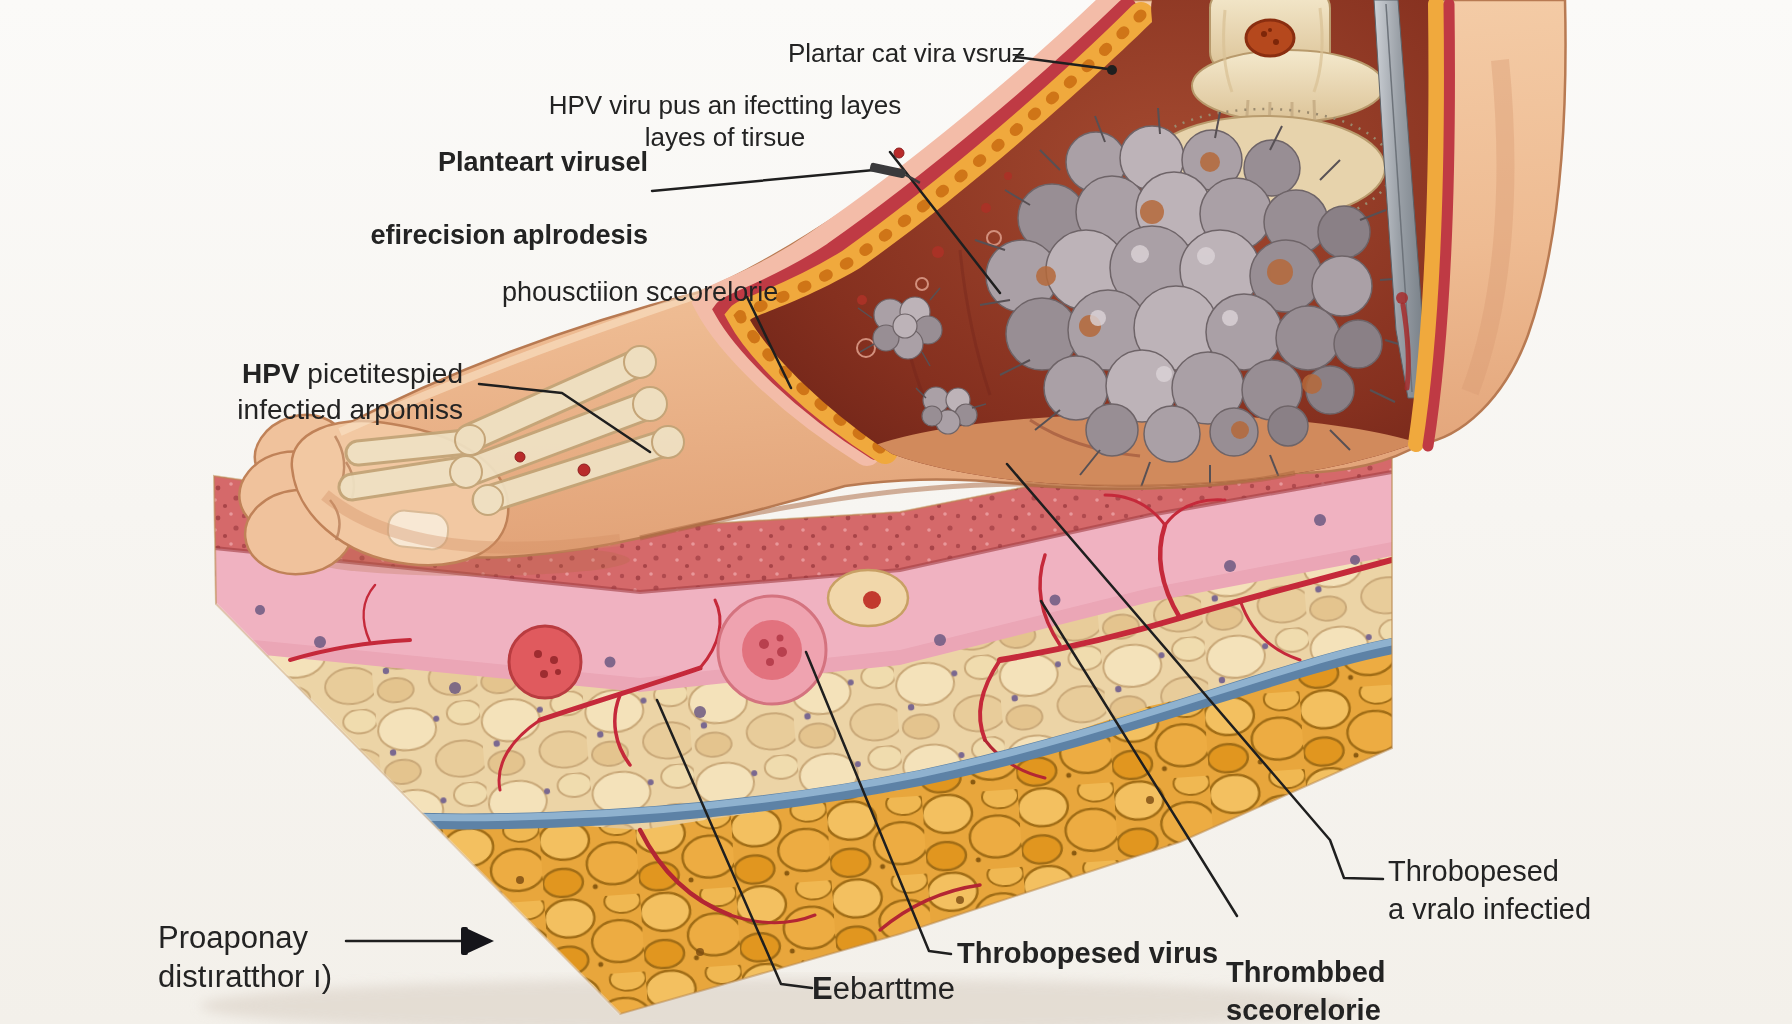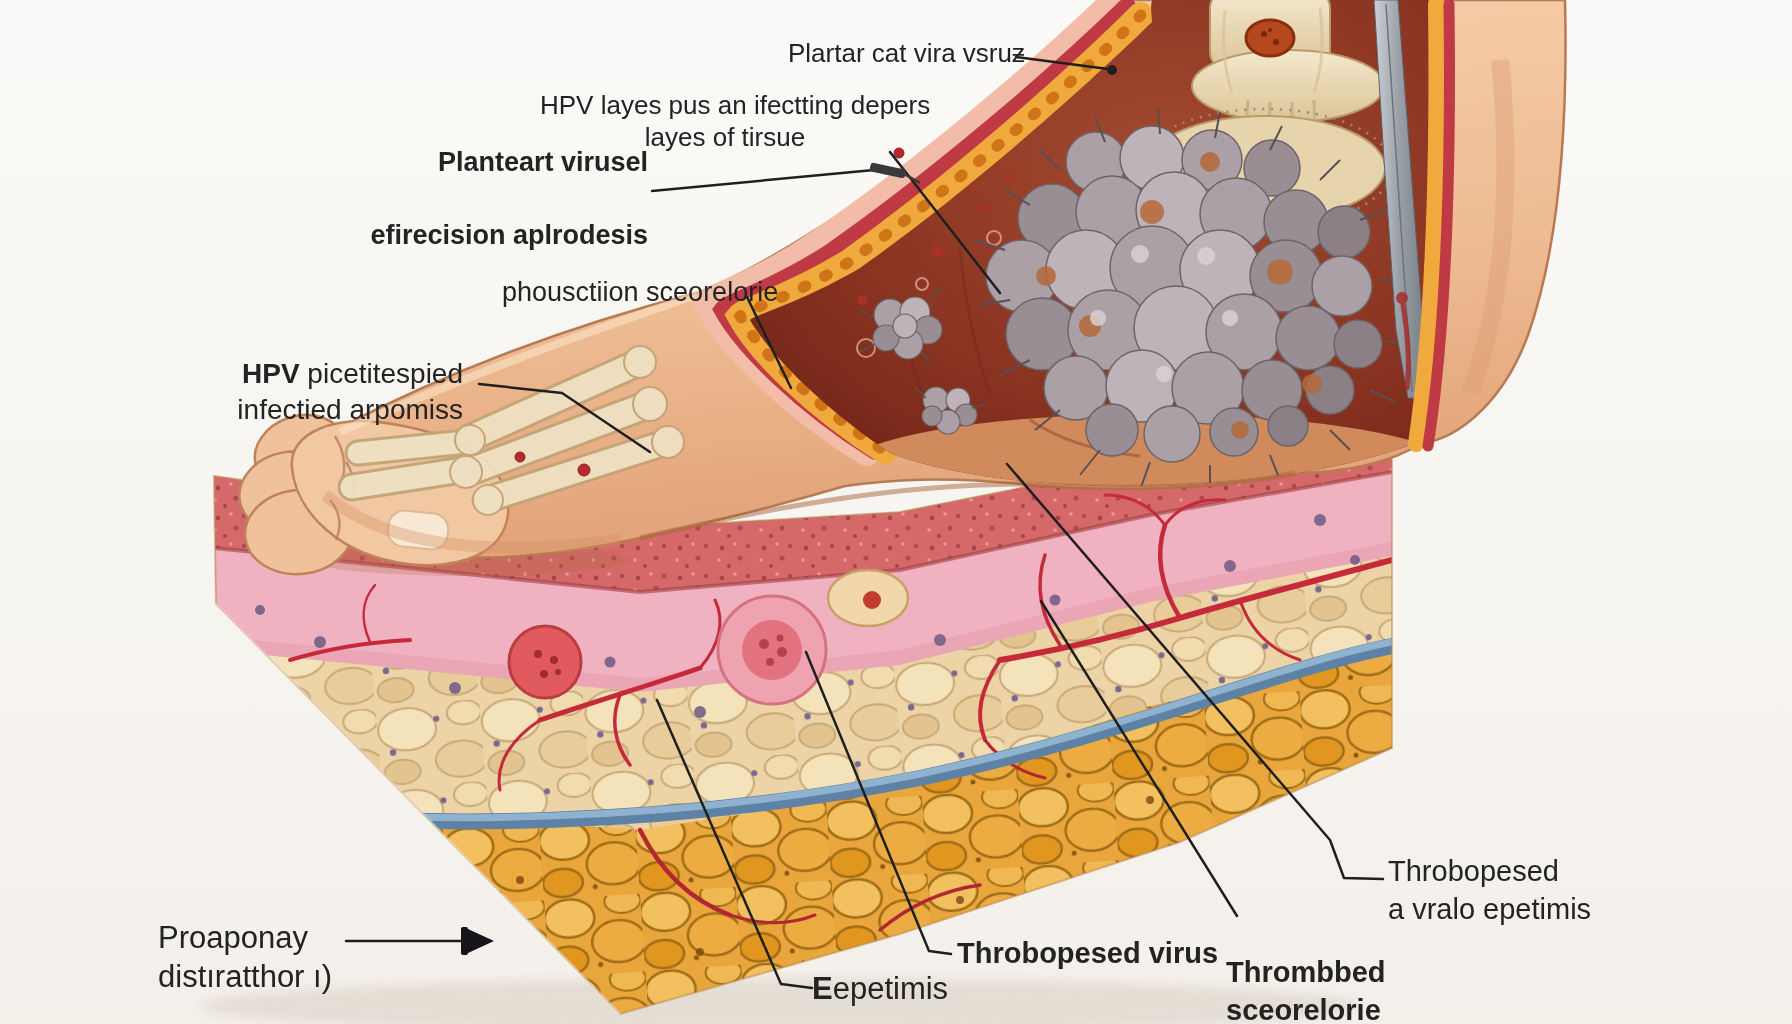--- a/index.html
+++ b/index.html
@@ -440,21 +440,21 @@
     <rect x="-4" y="-5" width="36" height="9" rx="3" fill="#3a3a3c"></rect>
     <line x1="32" y1="0" x2="48" y2="5" stroke="#3a3a3c" stroke-width="2.5"></line>
   </g>
 </svg>
 
 <div class="lbl" id="lbl-plantar-top">
   <span>Plartar cat vira vsruƶ</span>
 </div>
 
 <div class="lbl ctr" id="lbl-hpv-deep">
-  <div>HPV layes pus an ifectting depers</div>
+  <div>HPV viru pus an ifectting layes</div>
   <div>layes of tirsue</div>
 </div>
 
 <div class="lbl rgt" id="lbl-plantar-viral">
   <div class="b">Planteart virusel</div>
   <div class="sb">efirecision aplrodesis</div>
 </div>
 
 <div class="lbl" id="lbl-phousction">
   <span>phousctiion sceorelorie</span>
@@ -466,30 +466,30 @@
   </div>
   <div>infectied arpomiss</div>
 </div>
 
 <div class="lbl" id="lbl-proaponay">
   <div>Proaponay</div>
   <div>distıratthor ı)</div>
 </div>
 
 <div class="lbl" id="lbl-eepetimis">
-  <span class="b">E</span><span>epetimis</span>
+  <span class="b">E</span><span>ebarttme</span>
 </div>
 
 <div class="lbl b" id="lbl-throbopesed">
   <span>Throbopesed virus</span>
 </div>
 
 <div class="lbl sb" id="lbl-thrombbed">
   <div>Thrombbed</div>
   <div>sceorelorie</div>
 </div>
 
 <div class="lbl" id="lbl-kertocyces">
   <div>Throbopesed</div>
-  <div>a vralo epetimis</div>
+  <div>a vralo infectied</div>
 </div>
 
 </div>
 
 </body></html>

